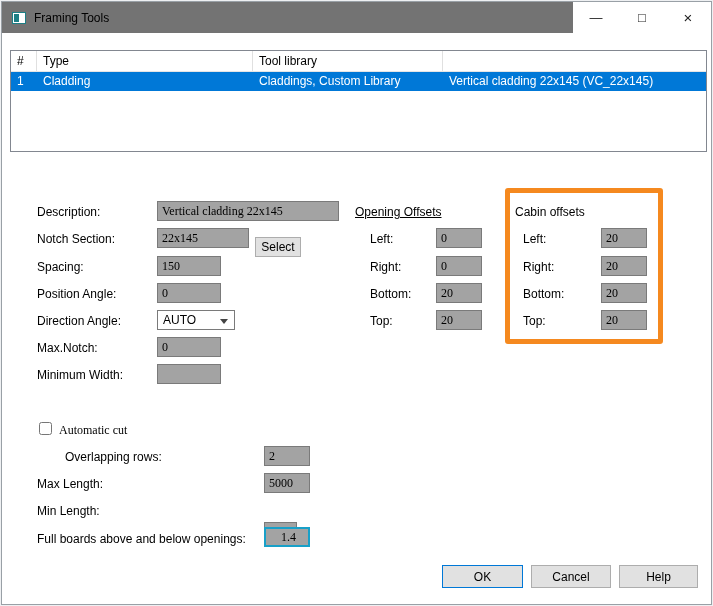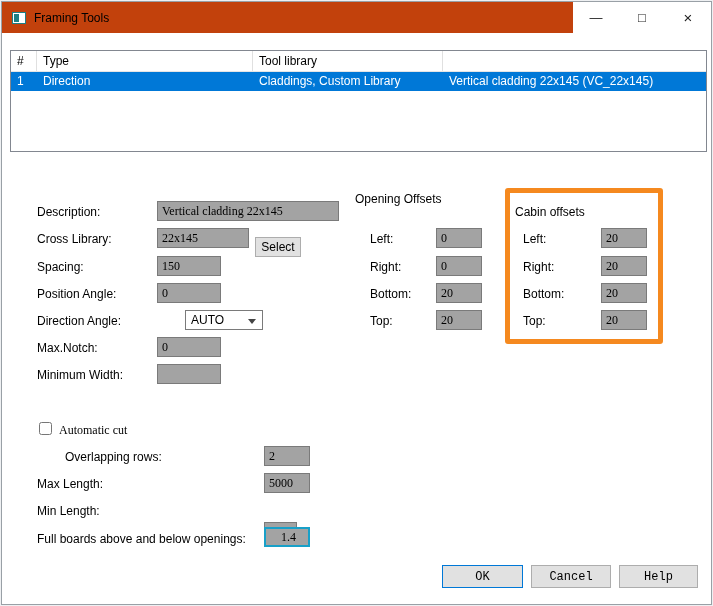--- a/index.html
+++ b/index.html
@@ -3,21 +3,21 @@
 <meta charset="utf-8">
 <style>
   * { margin:0; padding:0; box-sizing:border-box; }
   html,body { width:713px; height:606px; background:#eef0f2; }
   body { font-family:"Liberation Sans", sans-serif; font-size:12px; color:#000; }
 
   .window { position:relative; width:711px; height:604px; margin:1px; background:#ffffff;
             border:1px solid #99a0a6; }
 
   
-  .titlebar { position:absolute; left:0; top:0; right:0; height:31px; background:#c2410c;text-decoration:underline; }
+  .titlebar { position:absolute; left:0; top:0; right:0; height:31px; background:#737373;text-decoration:underline; }
   .app-icon { position:absolute; left:10px; top:10px; width:14px; height:12px;
               border:1px solid #1d7f85; background:#ffffff; }
   .app-icon::before { content:""; position:absolute; left:1px; top:1px; width:5px; height:8px;
               background:#1d7f85; }
   .win-title { position:absolute; left:32px; top:9px; font-size:12px; }
   .controls { position:absolute; right:0; top:0; height:31px; display:flex; }
   .winbtn { width:46px; height:31px; border:none; background:#ffffff; font-size:13px;
             font-family:"Liberation Sans", sans-serif; cursor:default; color:#222; }
   .winbtn.close { font-size:15px; }
 
@@ -32,37 +32,37 @@
   .td { padding:2px 6px 0 6px; overflow:hidden; white-space:nowrap; }
 
   
   .lbl { position:absolute; white-space:nowrap; }
   .inp { position:absolute; height:20px; border:1px solid #7a7a7a; background:#a3a3a3;
          font-family:Liberation Serif, serif; font-size:12px; padding:0 4px; }
   .inp.focused { border:2px solid #18a0c8;padding-left:15px; }
   .grouptitle { position:absolute; white-space:nowrap; }
 
   .dropdown { position:absolute; height:20px; border:1px solid #7a7a7a; background:#ffffff;
-              padding:2px 0 0 5px;margin-left:28px; }
+              padding:2px 0 0 5px; }
   .dd-arrow { position:absolute; right:6px; top:8px; width:0; height:0;
               border-left:4px solid transparent; border-right:4px solid transparent;
               border-top:5px solid #444444; }
 
   .smallbtn { position:absolute; height:20px; background:#e1e1e1; border:1px solid #adadad;
               font-family:"Liberation Sans", sans-serif; font-size:12px; cursor:default; }
 
   .cb { position:absolute; width:13px; height:13px; }
 
   
   .annotation { position:absolute; left:503px; top:186px; width:158px; height:156px;
                 border:5px solid #f5891f; border-radius:3px; pointer-events:none; z-index:10; }
 
   
   .btn { position:absolute; height:23px; background:#e1e1e1; border:1px solid #adadad;
-         font-family:Liberation Mono, monospace; font-size:12px; cursor:default; }
+         font-family:Liberation Sans, sans-serif; font-size:12px; cursor:default; }
   .btn.default { border:1px solid #0078d7; }
 </style>
 </head>
 <body>
 
 <div class="window">
 
   <div class="titlebar">
     <span class="app-icon"></span>
     <span class="win-title">Framing Tools</span>
@@ -74,30 +74,30 @@
   </div>
 
   <div class="tool-table">
     <div class="thead">
       <div class="th c1">#</div>
       <div class="th c2">Type</div>
       <div class="th c3">Tool library</div>
     </div>
     <div class="trow selected">
       <div class="td c1">1</div>
-      <div class="td c2">Direction</div>
+      <div class="td c2">Cladding</div>
       <div class="td c3">Claddings, Custom Library</div>
       <div class="td c4">Vertical cladding 22x145 (VC_22x145)</div>
     </div>
   </div>
 
   <span class="lbl" style="left:35px; top:203px;">Description:</span>
   <input class="inp" style="left: 155px; top: 199px; width: 182px;" value="Vertical cladding 22x145">
 
-  <span class="lbl" style="left:35px; top:230px;">Cross Library:</span>
+  <span class="lbl" style="left:35px; top:230px;">Notch Section:</span>
   <input class="inp" style="left: 155px; top: 226px; width: 92px;" value="22x145">
   <button class="smallbtn" style="left:253px; top:227px; width:46px;margin-top:8px;">Select</button>
 
   <span class="lbl" style="left:35px; top:258px;">Spacing:</span>
   <input class="inp" style="left: 155px; top: 254px; width: 64px;" value="150">
 
   <span class="lbl" style="left:35px; top:285px;">Position Angle:</span>
   <input class="inp" style="left: 155px; top: 281px; width: 64px;" value="0">
 
   <span class="lbl" style="left:35px; top:312px;">Direction Angle:</span>
@@ -105,21 +105,21 @@
     <span>AUTO</span>
     <span class="dd-arrow"></span>
   </div>
 
   <span class="lbl" style="left:35px; top:339px;">Max.Notch:</span>
   <input class="inp" style="left: 155px; top: 335px; width: 64px;" value="0">
 
   <span class="lbl" style="left:35px; top:366px;">Minimum Width:</span>
   <input class="inp" style="left: 155px; top: 362px; width: 64px;" value="">
 
-  <span class="grouptitle" style="left:353px; top:190px;">Opening Offsets</span>
+  <span class="grouptitle" style="left:353px; top:203px;text-decoration:underline;">Opening Offsets</span>
   <span class="lbl" style="left:368px; top:230px;">Left:</span>
   <input class="inp" style="left: 434px; top: 226px; width: 46px;" value="0">
   <span class="lbl" style="left:368px; top:258px;">Right:</span>
   <input class="inp" style="left: 434px; top: 254px; width: 46px;" value="0">
   <span class="lbl" style="left:368px; top:285px;">Bottom:</span>
   <input class="inp" style="left: 434px; top: 281px; width: 46px;" value="20">
   <span class="lbl" style="left:368px; top:312px;">Top:</span>
   <input class="inp" style="left: 434px; top: 308px; width: 46px;" value="20">
 
   <span class="grouptitle" style="left:513px; top:203px;">Cabin offsets</span>

